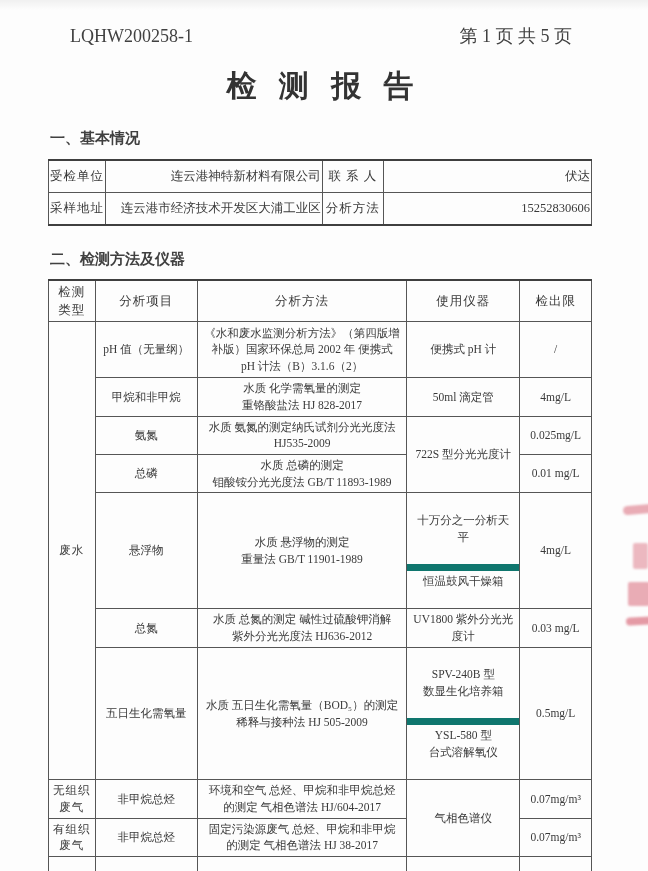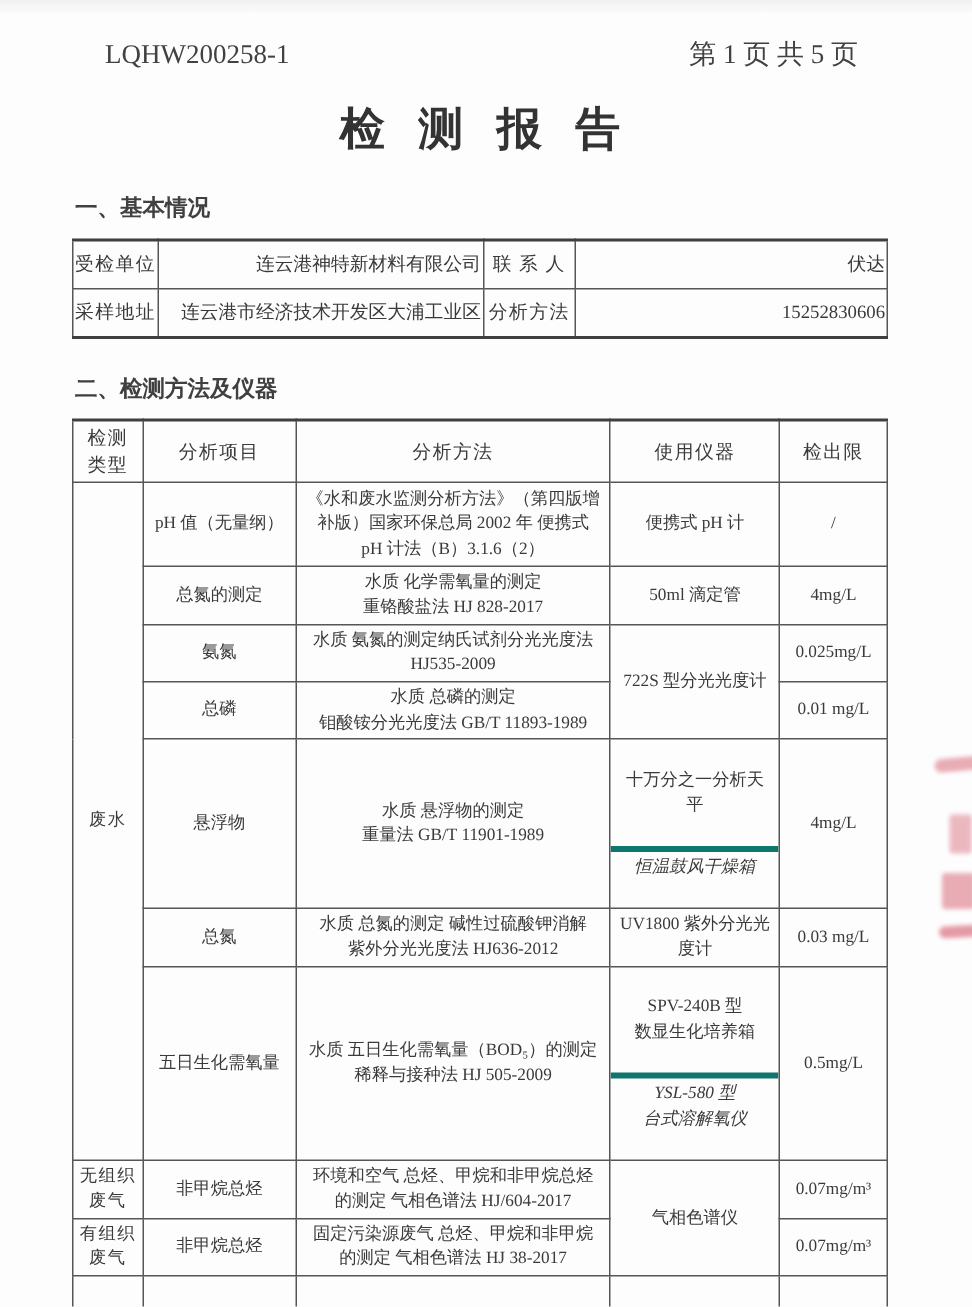--- a/index.html
+++ b/index.html
@@ -64,21 +64,21 @@
     padding: 2px 1px;
     line-height: 1.45;
   }
   .t2 tr.head td { font-size: 12.5px; letter-spacing: 1px; }
   .t2 td.cat { letter-spacing: 1px; margin-left: 28px; }
   .t2 td.split { padding: 0; }
   .t2 td.split .sub {
     display: flex; align-items: center; justify-content: center;
     white-space: pre-line; padding: 2px 1px; box-sizing: border-box;
   }
-  .t2 td.split .sub + .sub { border-top: 4px solid #0f766e; font-style: italic; }
+  .t2 td.split .sub + .sub { border-top: 7px solid #0f766e; }
 
   
   .stamp-area { position: absolute; top: 503px; right: 0; width: 30px; height: 130px; pointer-events: none; }
   .stamp-area .frag { position: absolute; background: var(--stamp, #d14b5f); opacity: 0.45; filter: blur(1.3px); }
   .frag.f1 { top: 2px;   right: -7px; width: 32px; height: 9px;  border-radius: 5px; transform: rotate(-5deg); }
   .frag.f2 { top: 40px;  right: 0px;  width: 15px; height: 26px; border-radius: 2px; opacity: 0.38; }
   .frag.f3 { top: 79px;  right: -2px; width: 22px; height: 24px; border-radius: 2px; }
   .frag.f4 { top: 114px; right: -6px; width: 28px; height: 8px;  border-radius: 4px; transform: rotate(-3deg); opacity: 0.55; }
 </style>
 </head>
@@ -142,21 +142,21 @@
         <td class="cat" rowspan="7">废水</td>
         <td>pH 值（无量纲）</td>
         <td>《水和废水监测分析方法》（第四版增
 补版）国家环保总局 2002 年  便携式
 pH 计法（B）3.1.6（2）</td>
         <td>便携式 pH 计</td>
         <td>/</td>
       </tr>
 
       <tr style="height:36px">
-        <td>总氮的测定</td>
+        <td>甲烷和非甲烷</td>
         <td>水质  化学需氧量的测定
 重铬酸盐法  HJ 828-2017</td>
         <td>50ml 滴定管</td>
         <td>4mg/L</td>
       </tr>
 
       <tr style="height:34px">
         <td>氨氮</td>
         <td>水质  氨氮的测定纳氏试剂分光光度法
 HJ535-2009</td>

